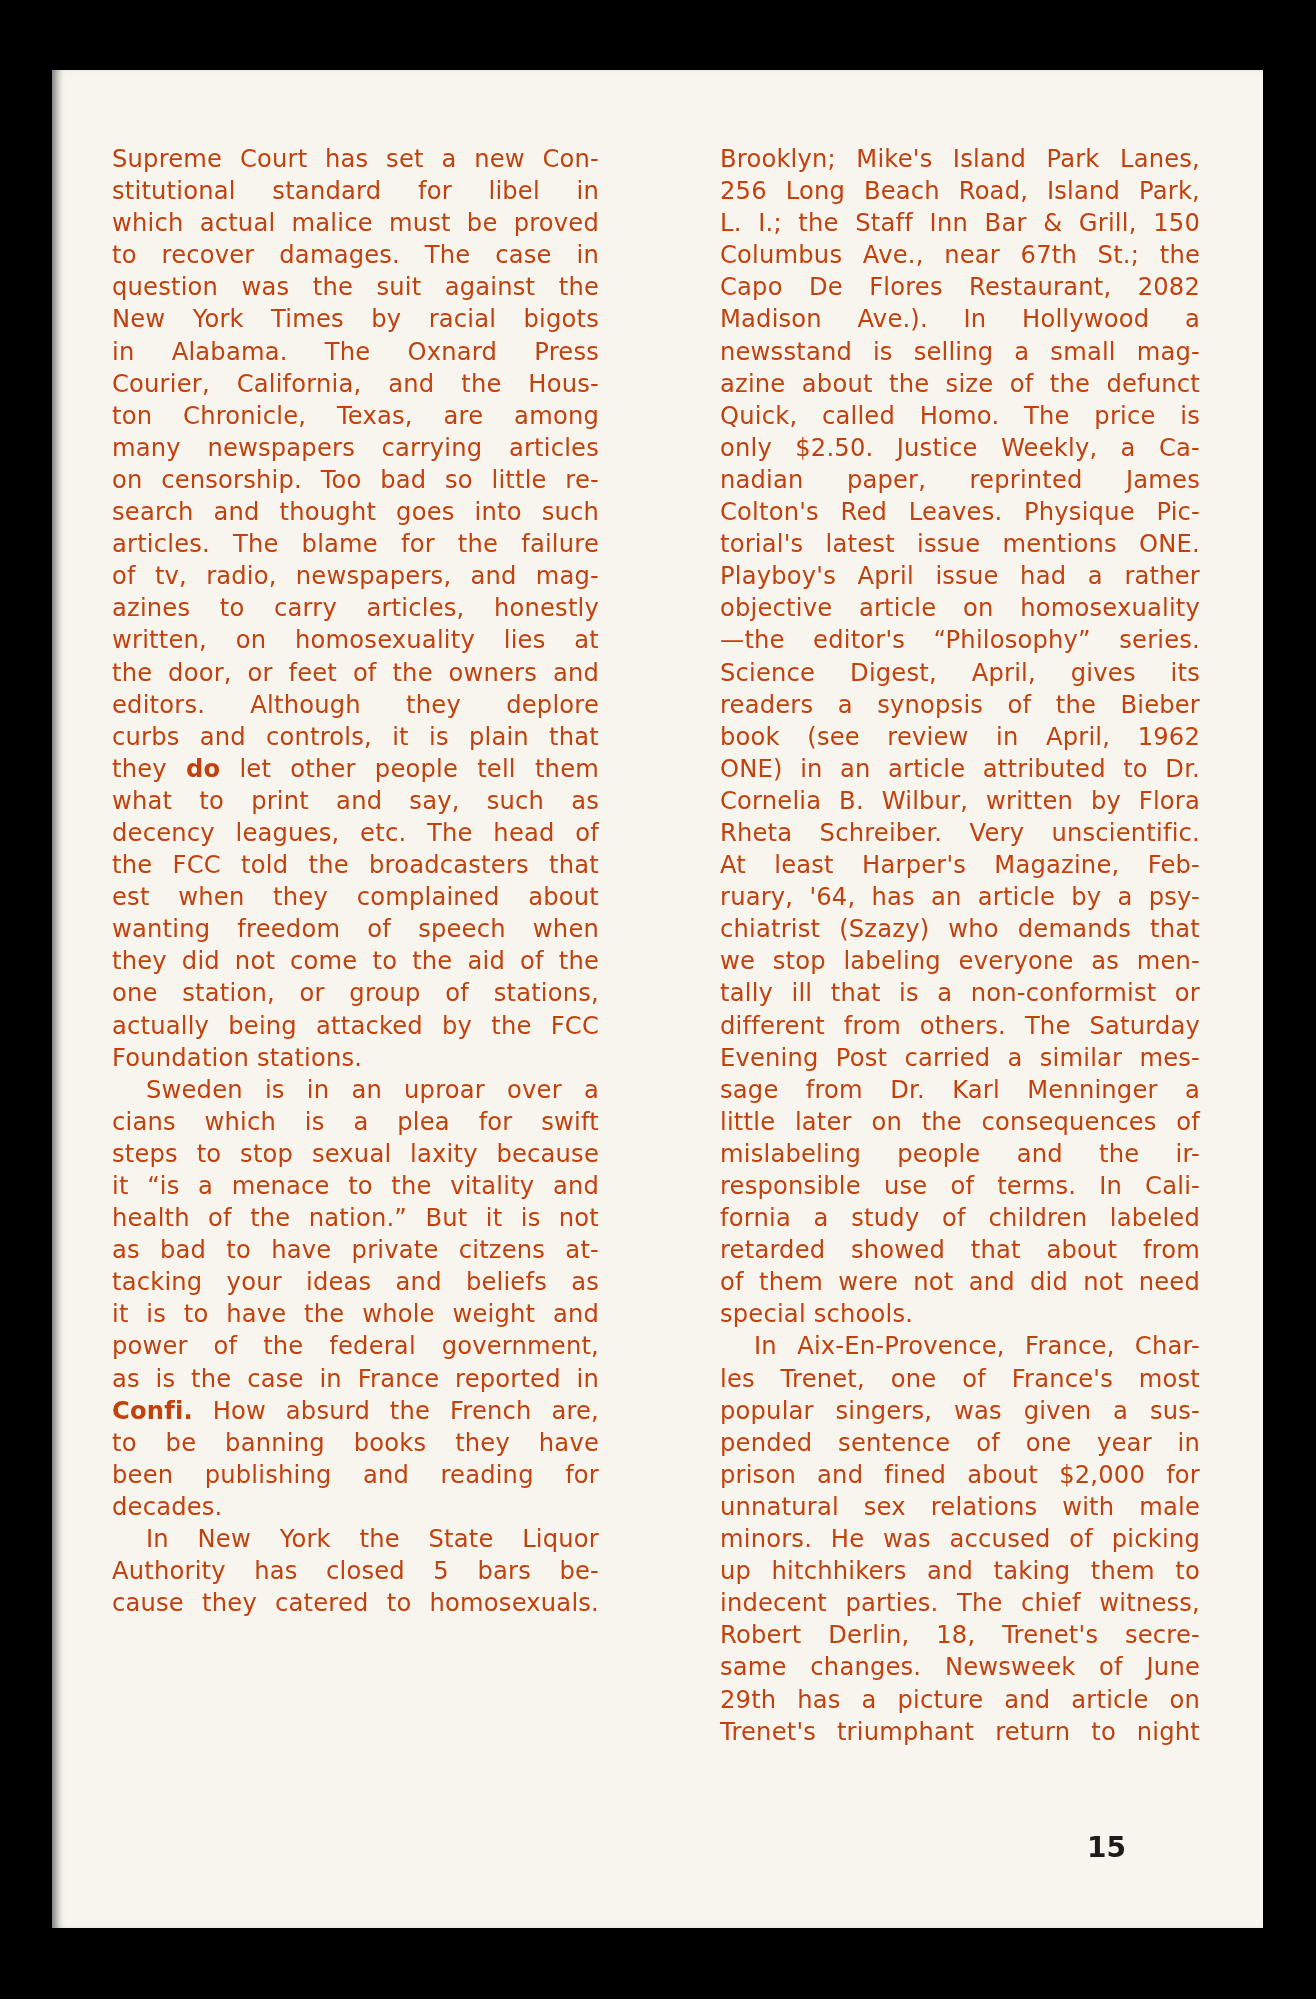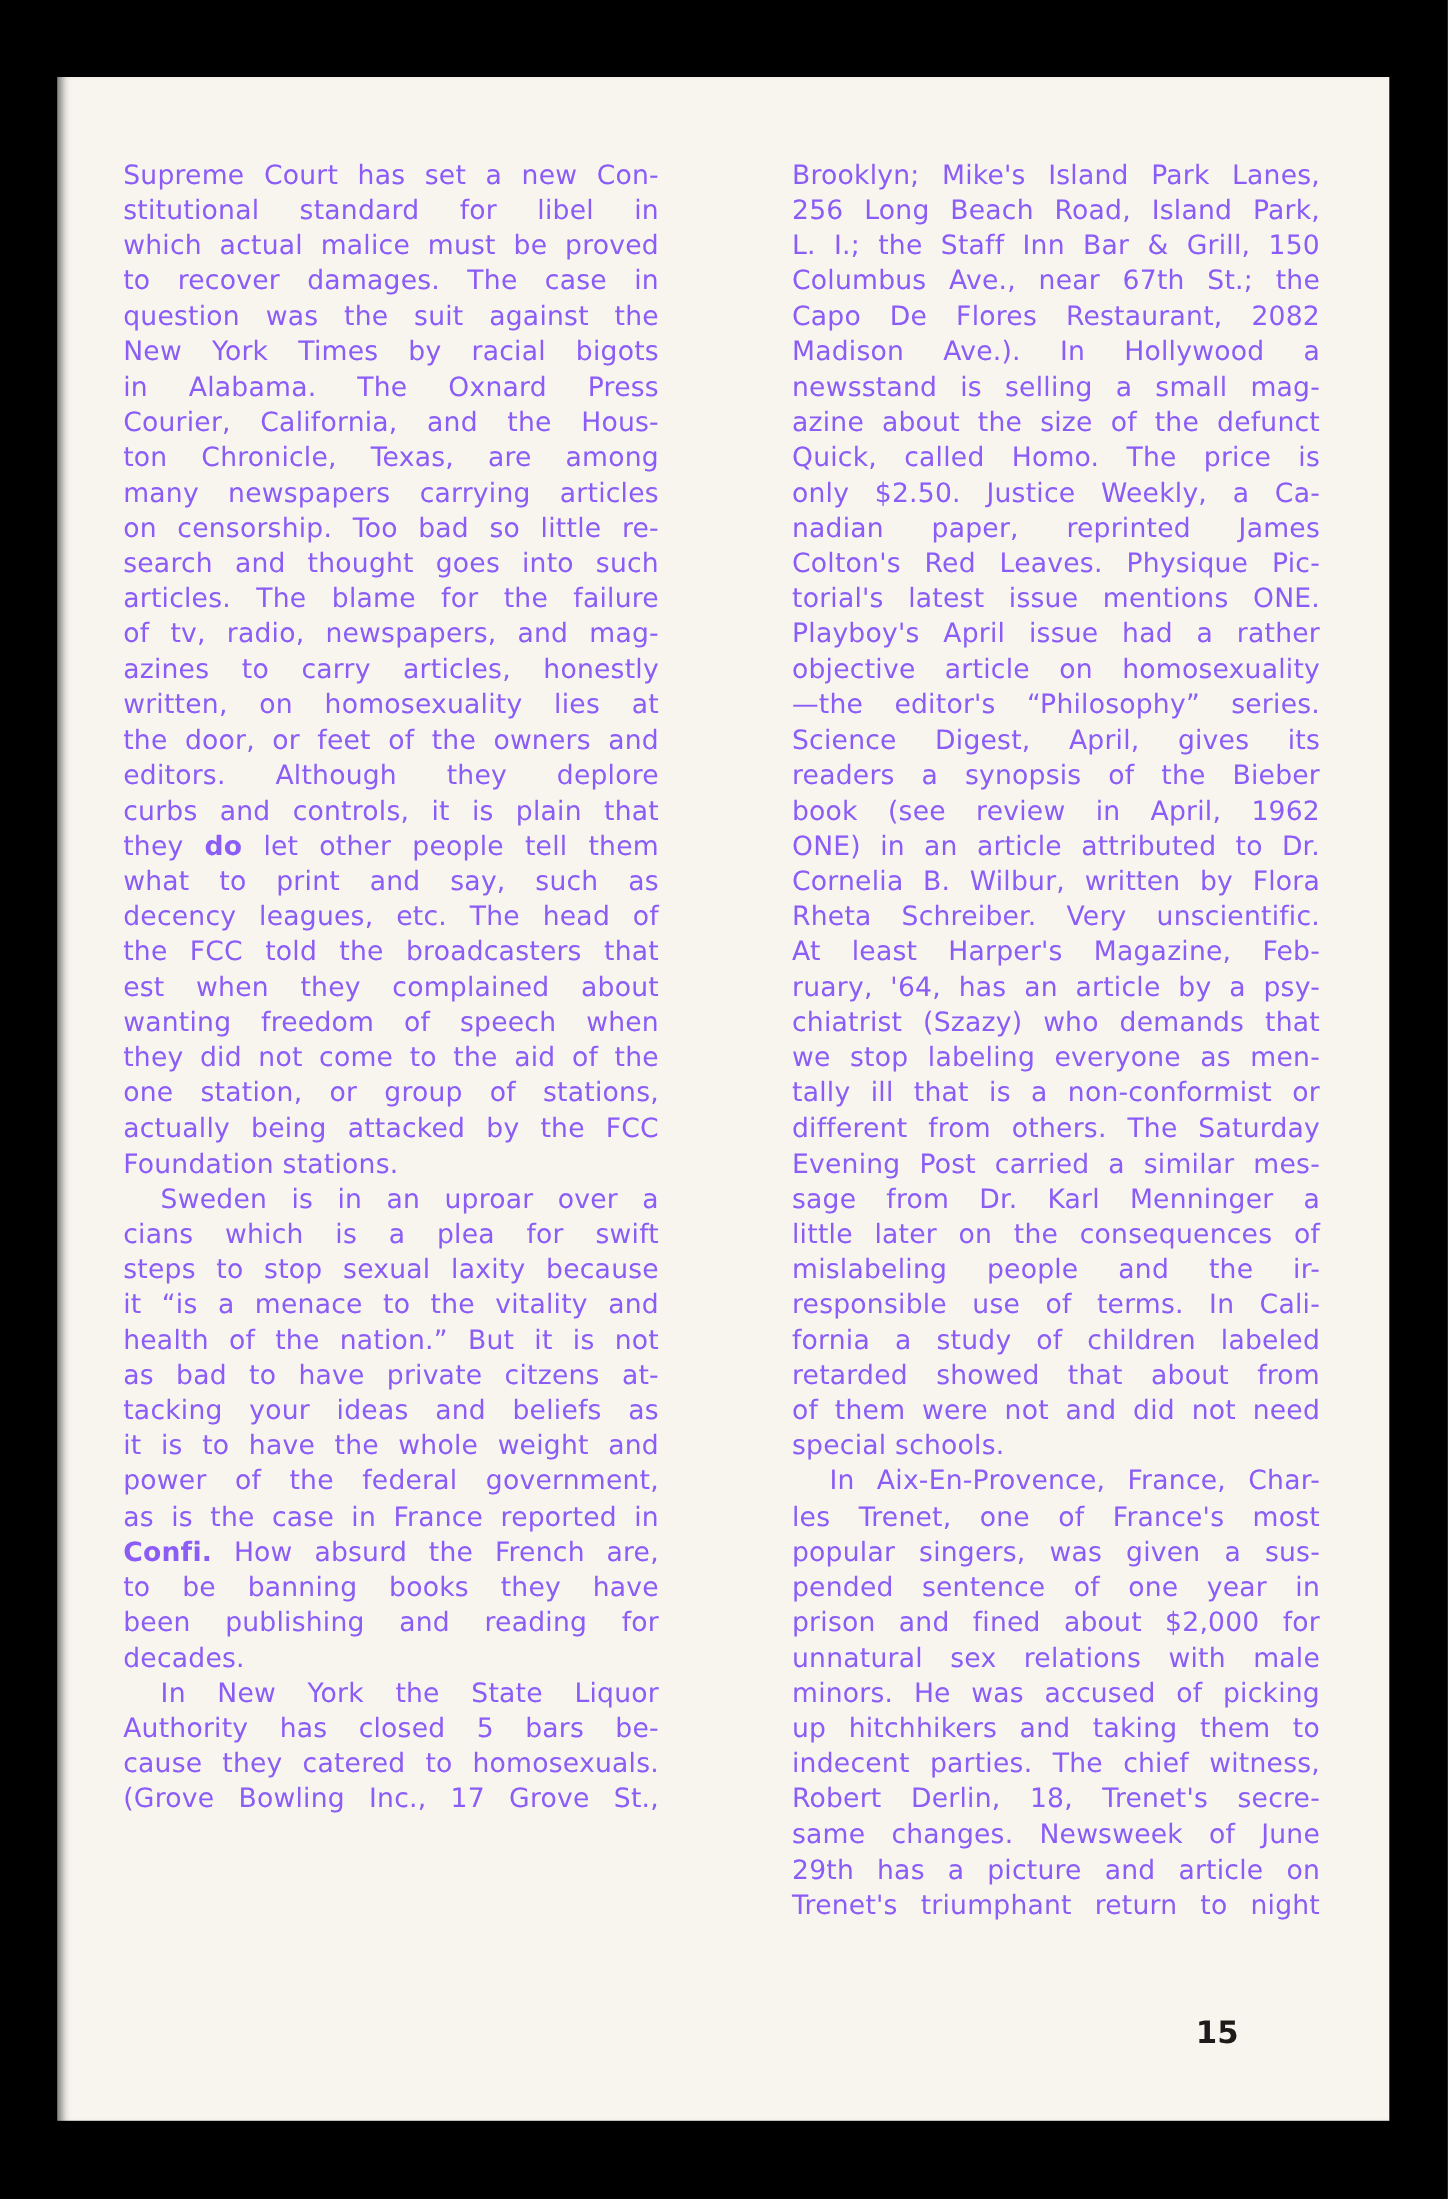--- a/index.html
+++ b/index.html
@@ -20,21 +20,21 @@
     width: 1211px;
     height: 1858px;
     background: #f7f5ee;
     box-shadow: inset 10px 0 8px -6px rgba(0,0,0,0.55);
   }
   .column {
     position: absolute;
     top: 73px;
     font-family: "DejaVu Sans", sans-serif;
     font-size: 24.2px;
-    color: #8b5cf6;
+    color: #c2410c;
     letter-spacing: 0.2px;
   }
   .col-left { left: 60px; width: 487px; }
   .col-right { left: 620px; width: 480px; margin-left: 48px; }
   .line {
     display: block;
     height: 32.1px;
     line-height: 32.1px;
     white-space: nowrap;
     text-align: justify;
@@ -98,21 +98,20 @@
       <div class="line">it is to have the whole weight and</div>
       <div class="line">power of the federal government,</div>
       <div class="line">as is the case in France reported in</div>
       <div class="line"><span></span><b>Confi.</b><span> How absurd the French are,</span></div>
       <div class="line">to be banning books they have</div>
       <div class="line">been publishing and reading for</div>
       <div class="line last">decades.</div>
       <div class="line indent">In New York the State Liquor</div>
       <div class="line">Authority has closed 5 bars be-</div>
       <div class="line">cause they catered to homosexuals.</div>
-      <div class="line">(Grove Bowling Inc., 17 Grove St.,</div>
     </div>
   <div class="column col-right" id="col-right">
       <div class="line">Brooklyn; Mike's Island Park Lanes,</div>
       <div class="line">256 Long Beach Road, Island Park,</div>
       <div class="line">L. I.; the Staff Inn Bar &amp; Grill, 150</div>
       <div class="line">Columbus Ave., near 67th St.; the</div>
       <div class="line">Capo De Flores Restaurant, 2082</div>
       <div class="line">Madison Ave.). In Hollywood a</div>
       <div class="line">newsstand is selling a small mag-</div>
       <div class="line">azine about the size of the defunct</div>

